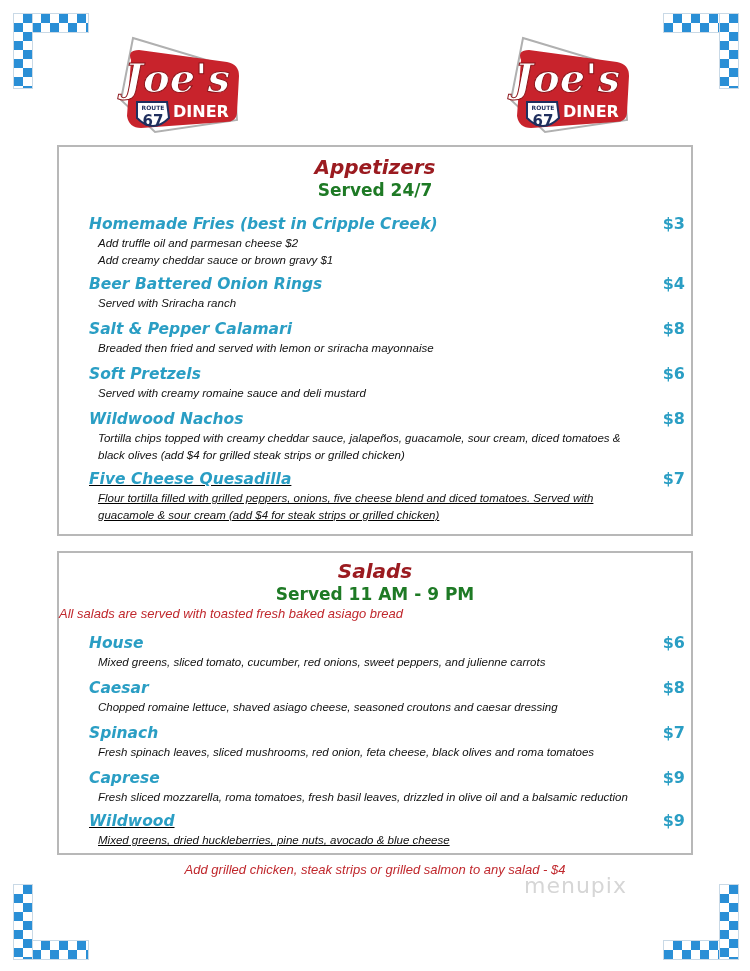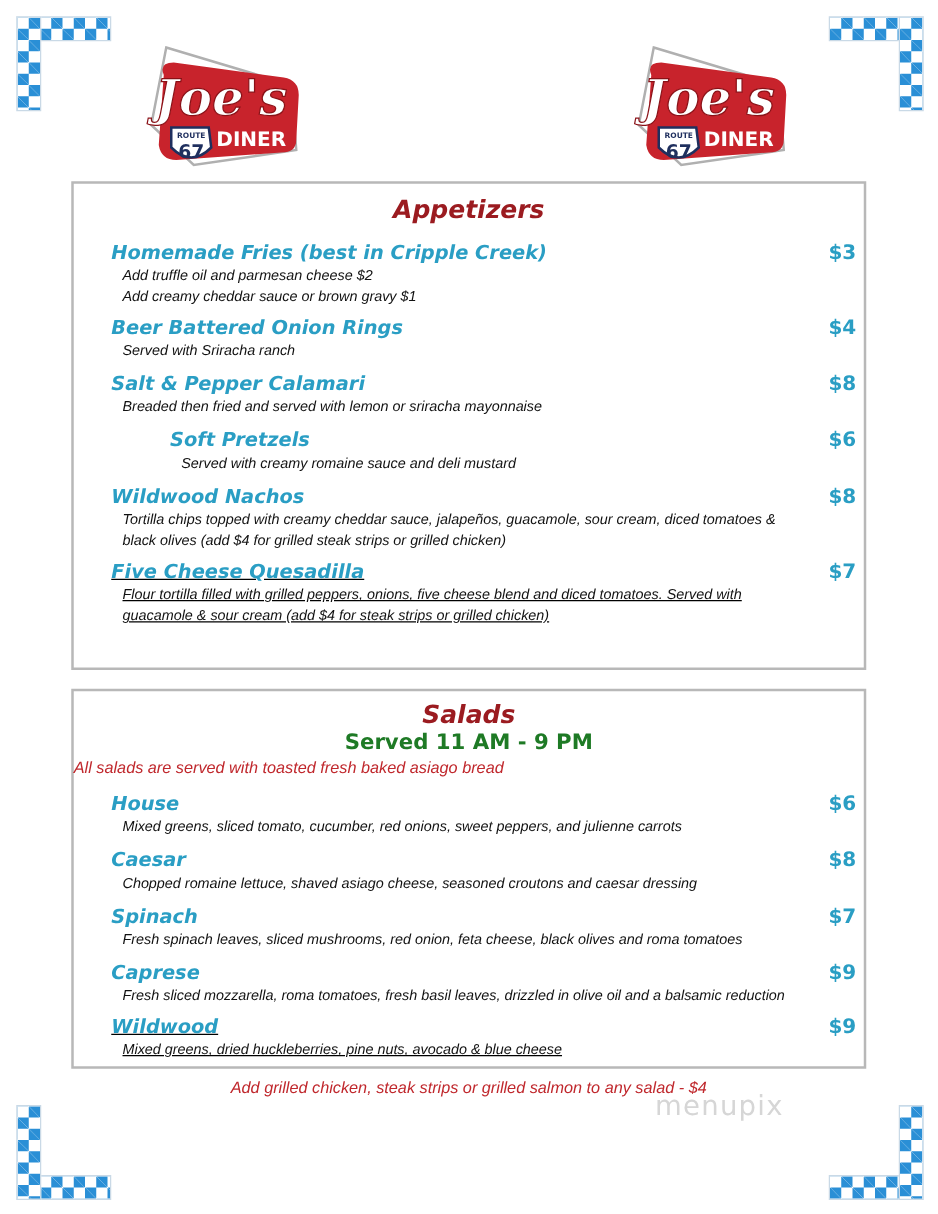--- a/index.html
+++ b/index.html
@@ -63,38 +63,39 @@
     <text x="62" y="62" text-anchor="middle" fill="#ffffff" stroke="#8a1117" stroke-width="1" font-family="DejaVu Serif, serif" font-style="italic" font-weight="bold" font-size="40">Joe's</text>
     <text x="86" y="87" text-anchor="middle" fill="#ffffff" font-family="DejaVu Sans, sans-serif" font-weight="bold" font-size="16">DINER</text>
     <path d="M22,72 L52,72 L54,88 Q38,104 22,88 Z" fill="#ffffff" stroke="#1f2f5e" stroke-width="2"></path>
     <text x="38" y="80" text-anchor="middle" fill="#1f2f5e" font-family="DejaVu Sans, sans-serif" font-weight="bold" font-size="6">ROUTE</text>
     <text x="38" y="96" text-anchor="middle" fill="#1f2f5e" font-family="DejaVu Sans, sans-serif" font-weight="bold" font-size="15">67</text>
   </svg>
 </div>
 
 <div class="panel" style="top:145px;height:391px;padding-top:8px;">
   <div class="sec-title">Appetizers</div>
+  <div class="sec-sub">Served 24/7</div>
 
   <div class="item" style="margin-top:12px;">
     <span class="item-name">Homemade Fries (best in Cripple Creek)</span>
     <span class="item-price">$3</span>
     <div class="item-desc">Add truffle oil and parmesan cheese $2</div>
     <div class="item-desc">Add creamy cheddar sauce or brown gravy $1</div>
   </div>
   <div class="item" style="margin-top:4px;">
     <span class="item-name">Beer Battered Onion Rings</span>
     <span class="item-price">$4</span>
     <div class="item-desc">Served with Sriracha ranch</div>
   </div>
   <div class="item" style="margin-top:6px;">
     <span class="item-name">Salt &amp; Pepper Calamari</span>
     <span class="item-price">$8</span>
     <div class="item-desc">Breaded then fried and served with lemon or sriracha mayonnaise</div>
   </div>
-  <div class="item" style="margin-top:6px;margin-left:47px;">
+  <div class="item" style="margin-top:6px;">
     <span class="item-name">Soft Pretzels</span>
     <span class="item-price">$6</span>
     <div class="item-desc">Served with creamy romaine sauce and deli mustard</div>
   </div>
   <div class="item" style="margin-top:6px;">
     <span class="item-name">Wildwood Nachos</span>
     <span class="item-price">$8</span>
     <div class="item-desc">Tortilla chips topped with creamy cheddar sauce, jalapeños, guacamole, sour cream, diced tomatoes &amp; black olives (add $4 for grilled steak strips or grilled chicken)</div>
   </div>
   <div class="item" style="margin-top:4px;text-decoration:underline;">

